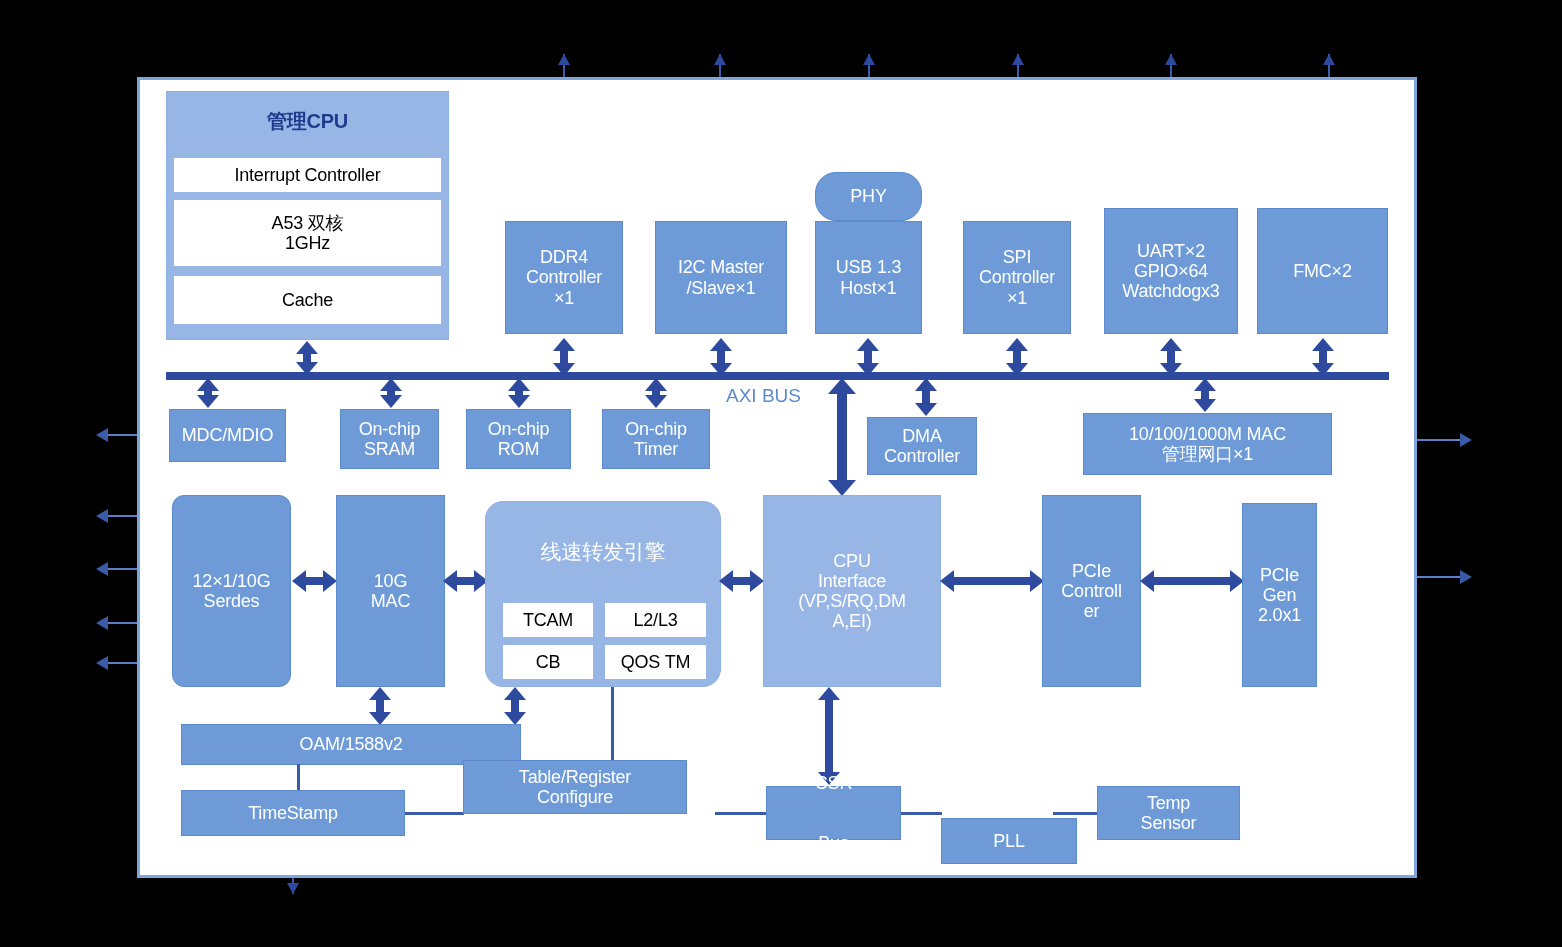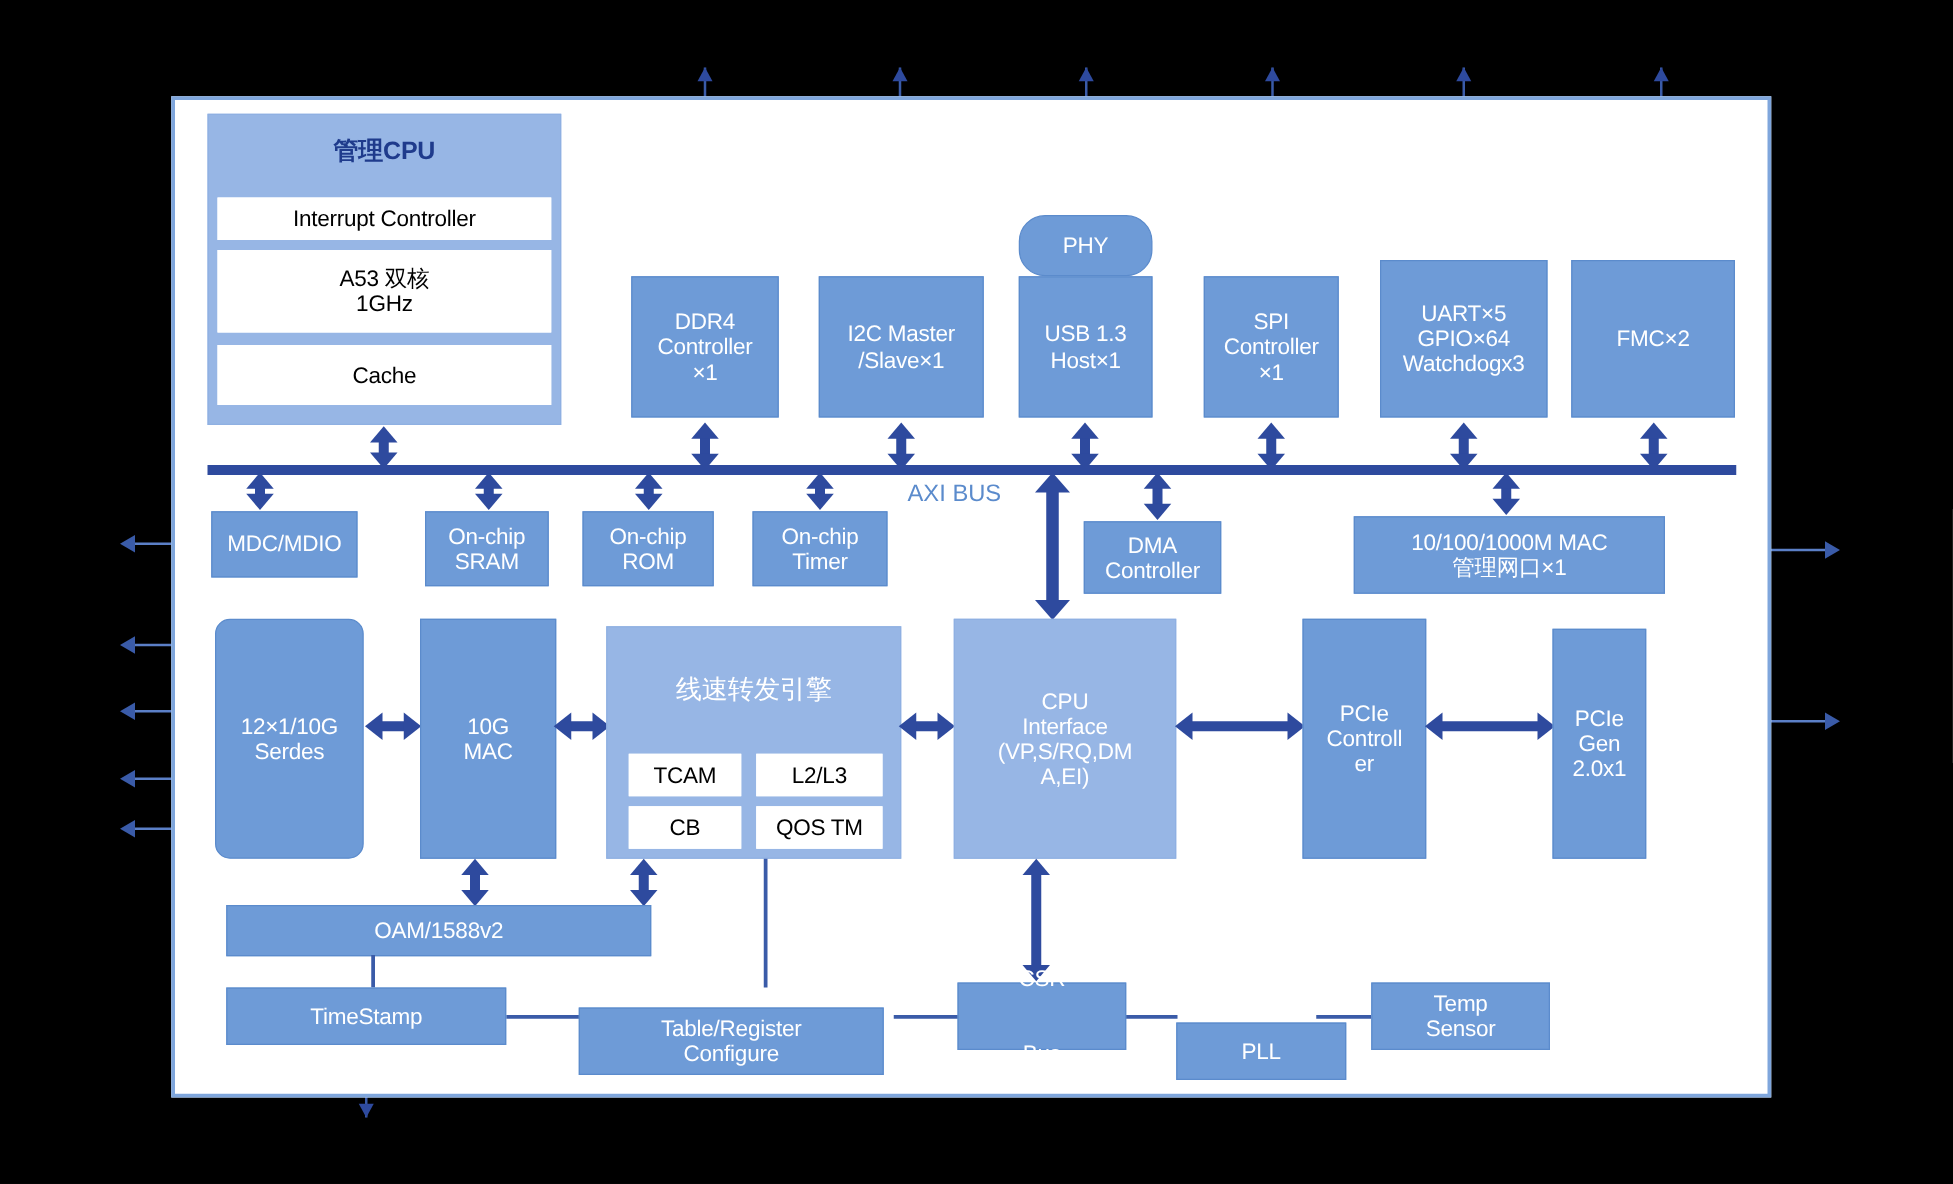--- a/index.html
+++ b/index.html
@@ -199,21 +199,21 @@
     <span class="ln">Host×1</span>
   </div>
 
   <div class="blk" style="left:963px;top:221px;width:108px;height:113px;">
     <span class="ln">SPI</span>
     <span class="ln">Controller</span>
     <span class="ln">×1</span>
   </div>
 
   <div class="blk" style="left:1104px;top:208px;width:134px;height:126px;">
-    <span class="ln">UART×5</span>
+    <span class="ln">UART×2</span>
     <span class="ln">GPIO×64</span>
     <span class="ln">Watchdogx3</span>
   </div>
 
   <div class="blk" style="left:1257px;top:208px;width:131px;height:126px;">
     <span class="ln">FMC×2</span>
   </div>
 
   <div class="arr vfat" style="left:296px;top:341px;height:34px;">
     <div class="shaft"></div>
@@ -330,21 +330,21 @@
     <span class="ln">10G</span>
     <span class="ln">MAC</span>
   </div>
 
   <div class="arr hfat" style="left:443px;top:570px;width:45px;">
     <div class="shaft"></div>
       <div class="head hl"></div>
       <div class="head hr"></div>
     </div>
 
-  <div class="blk light" style="left:485px;top:501px;width:236px;height:186px;justify-content:flex-start;padding-top:38px;">
+  <div class="blk light" style="left:485px;top:501px;width:236px;height:186px;justify-content:flex-start;padding-top:38px;border-radius:18px;">
     <span class="ln mgmt-title" style="font-weight:normal;color:#ffffff;font-size:21px;">线速转发引擎</span>
   </div>
   <div class="blk inner-white" style="left:503px;top:603px;width:90px;height:34px;">
       <span class="ln">TCAM</span>
     </div>
   <div class="blk inner-white" style="left:605px;top:603px;width:101px;height:34px;">
       <span class="ln">L2/L3</span>
     </div>
   <div class="blk inner-white" style="left:503px;top:645px;width:90px;height:34px;">
       <span class="ln">CB</span>
@@ -414,21 +414,21 @@
   <div class="wire v thin" style="left:297px;top:764px;height:26px;"></div>
   <div class="wire v thin" style="left:611px;top:687px;height:103px;"></div>
   <div class="wire h thin" style="left:405px;top:812px;width:59px;"></div>
   <div class="wire h thin" style="left:715px;top:812px;width:53px;"></div>
   <div class="wire h thin" style="left:900px;top:812px;width:42px;"></div>
   <div class="wire h thin" style="left:1053px;top:812px;width:44px;"></div>
 
   <div class="blk" style="left:181px;top:790px;width:224px;height:46px;">
     <span class="ln">TimeStamp</span>
   </div>
-  <div class="blk" style="left:463px;top:806px;width:244px;height:54px;">
+  <div class="blk" style="left:463px;top:760px;width:224px;height:54px;">
     <span class="ln">Table/Register</span>
     <span class="ln">Configure</span>
   </div>
   <div class="blk" style="left:766px;top:786px;width:135px;height:54px;gap:40px;">
     <span class="ln">CSR</span>
     <span class="ln">Bus</span>
   </div>
   <div class="blk" style="left:941px;top:790px;width:136px;height:46px;margin-top:28px;">
     <span class="ln">PLL</span>
   </div>

